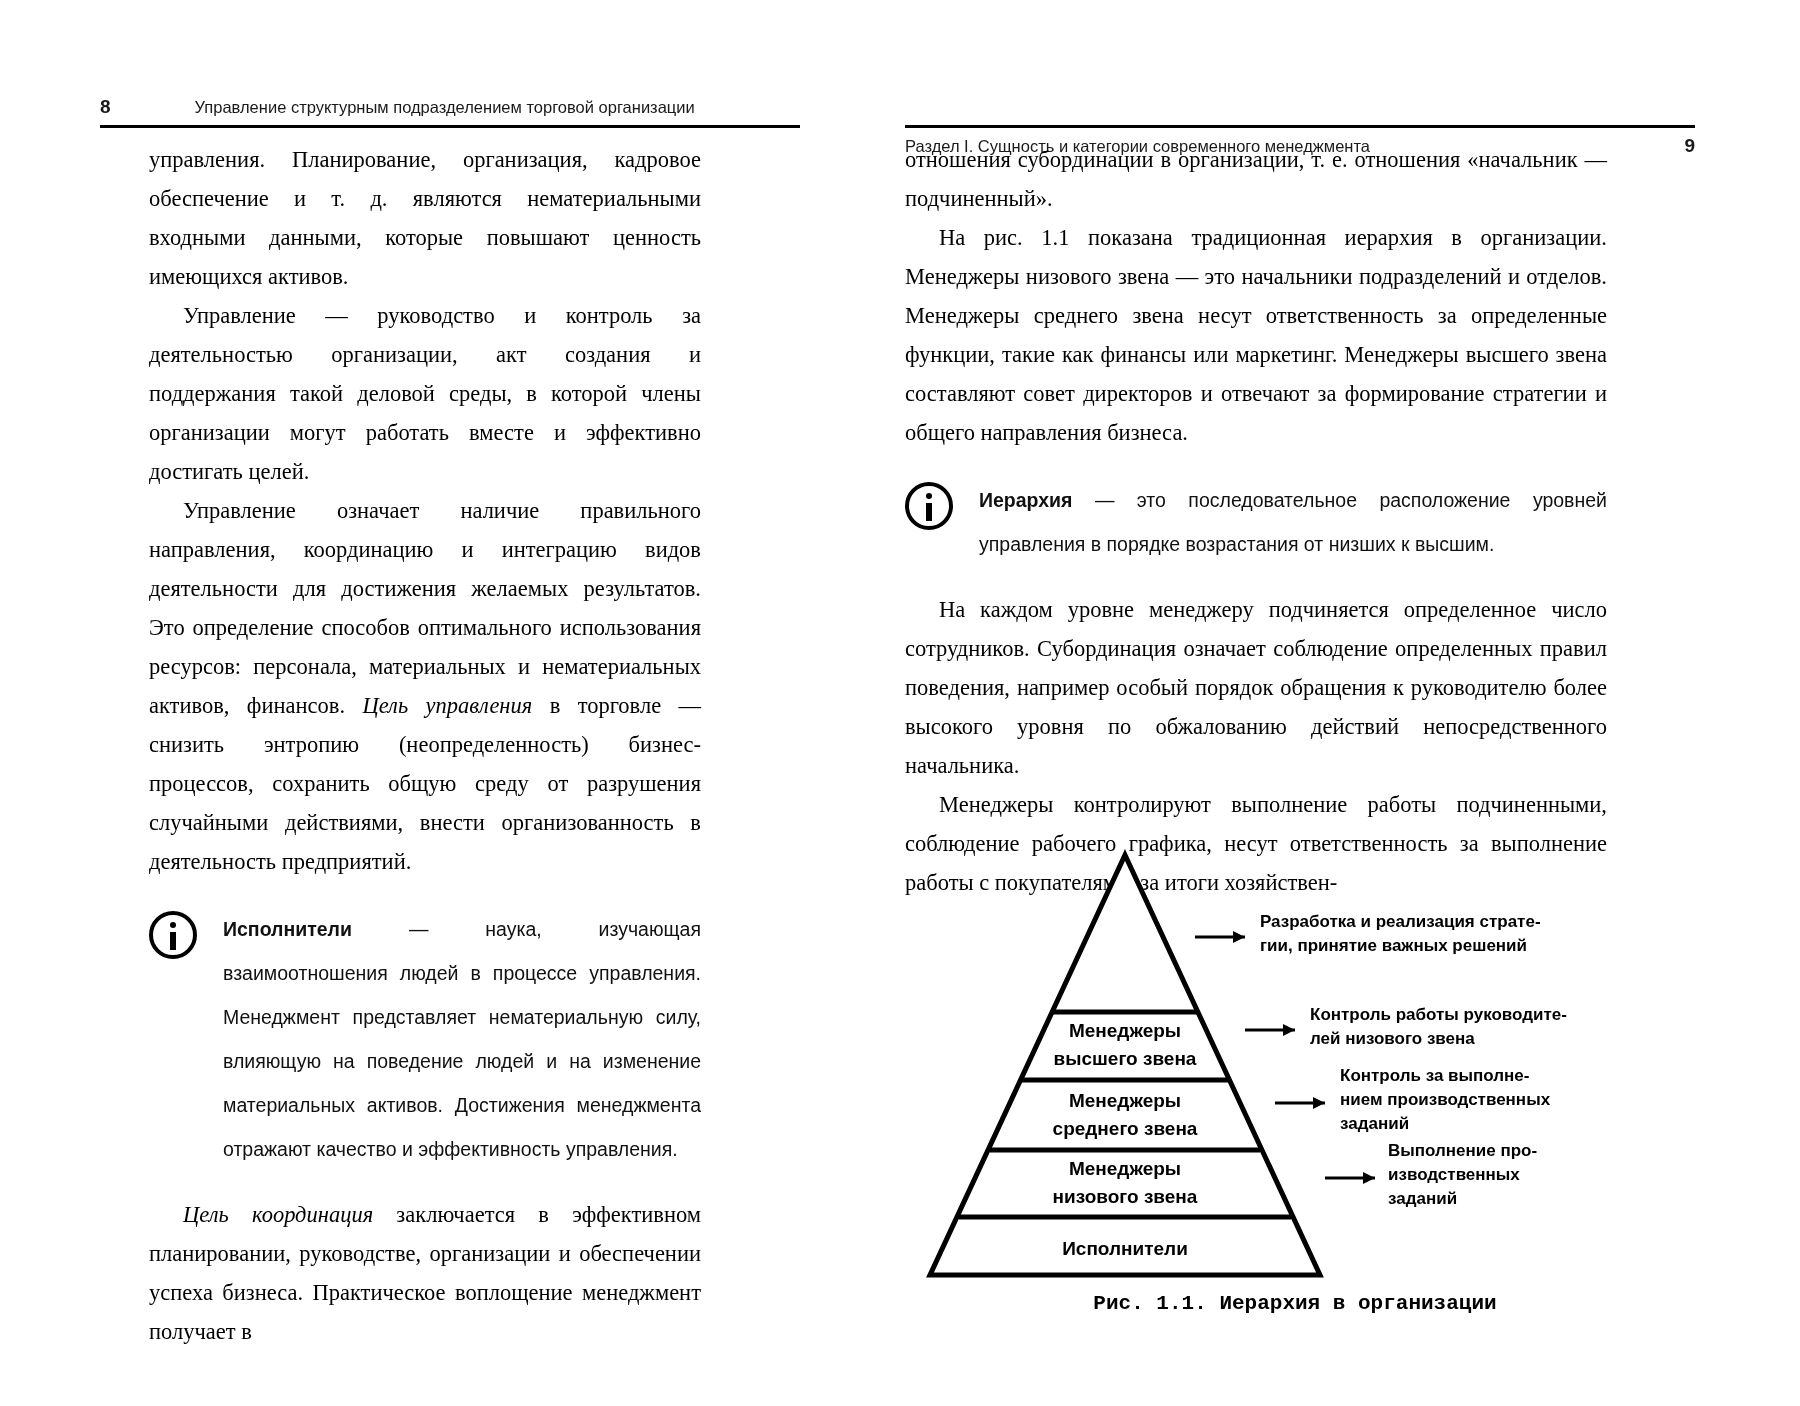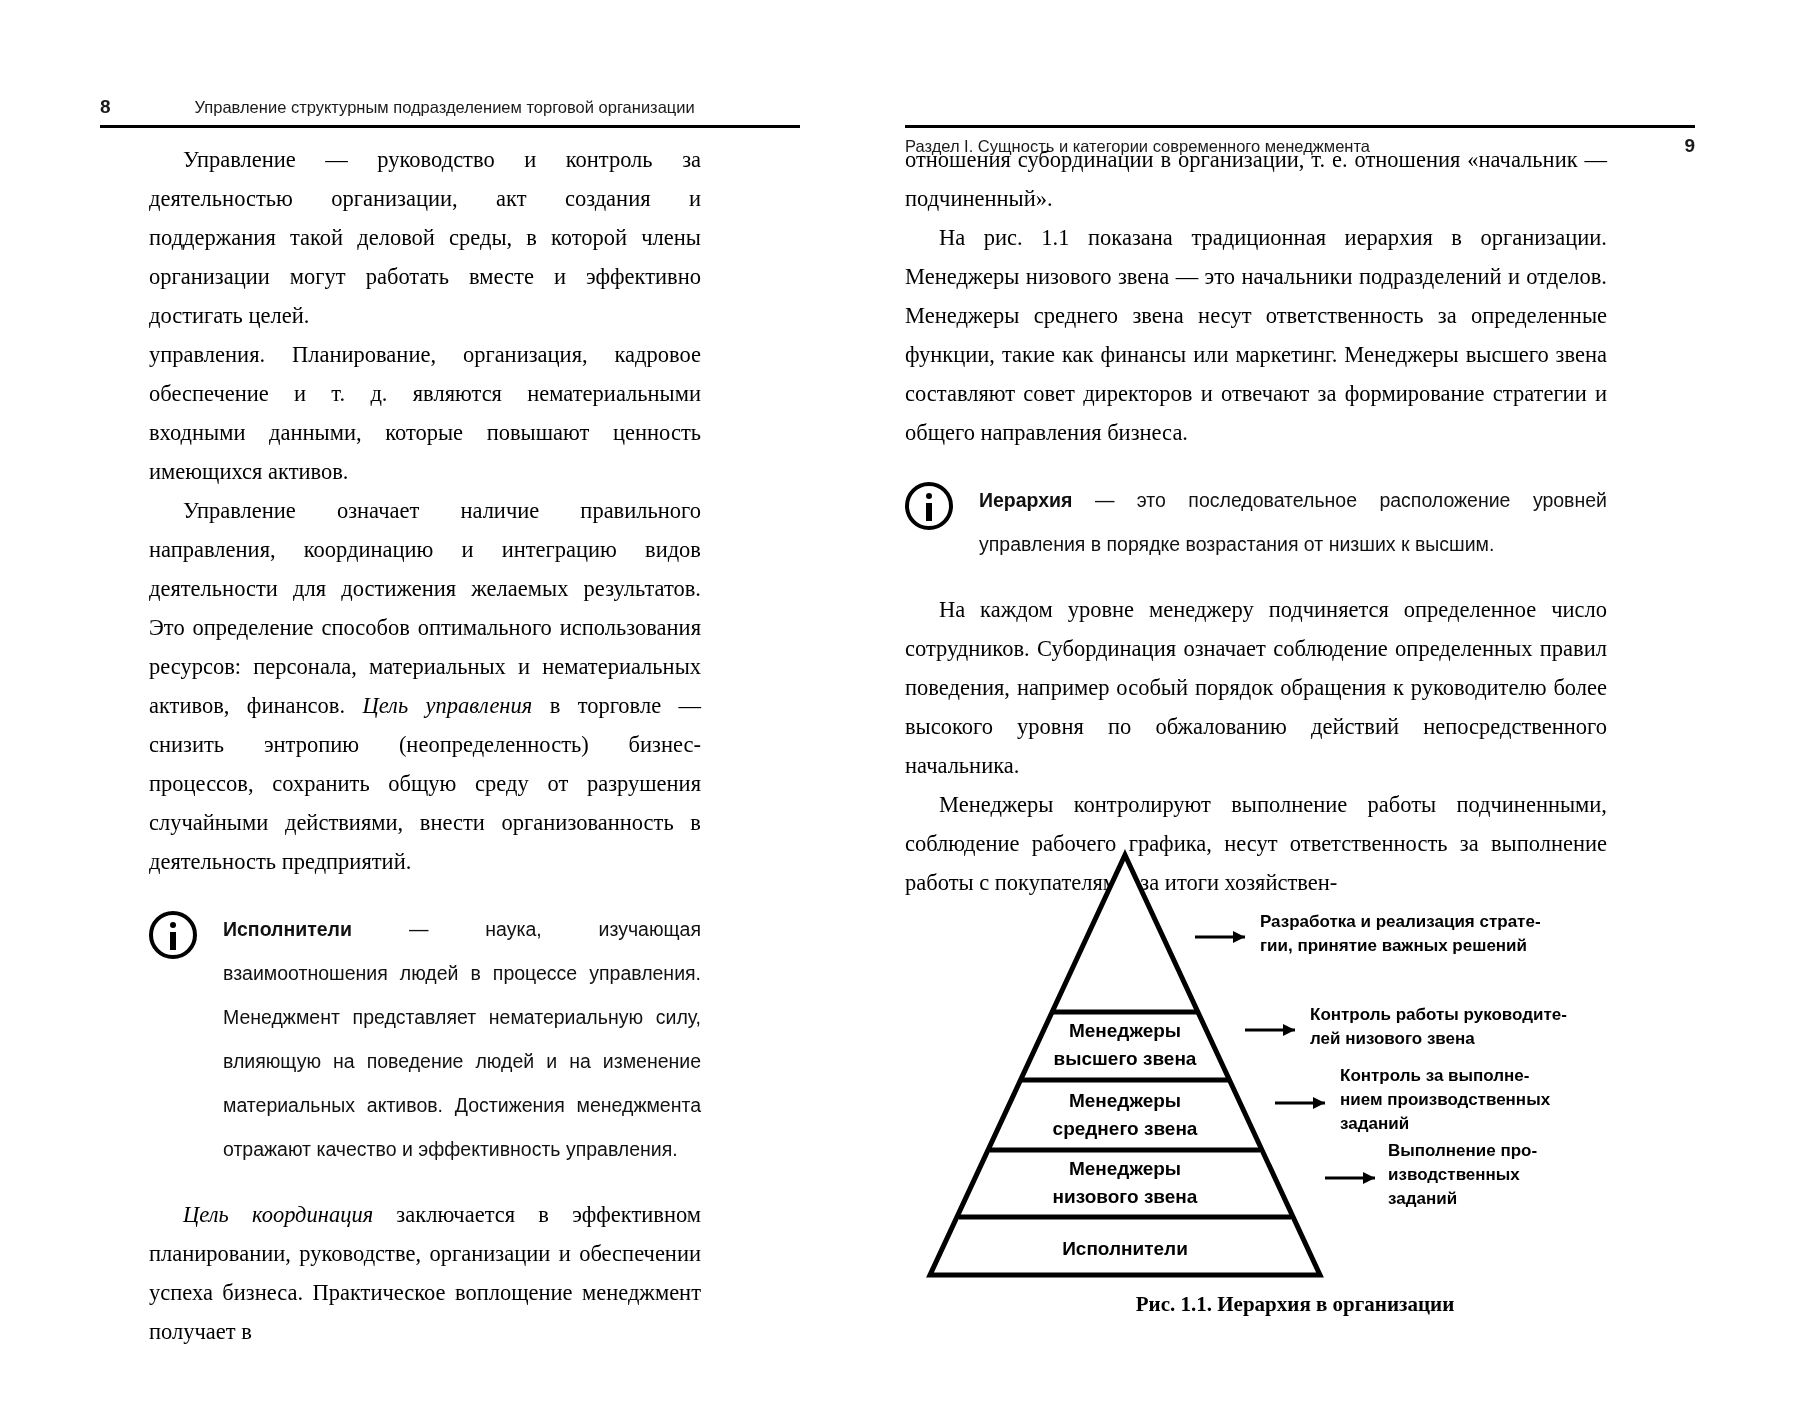--- a/index.html
+++ b/index.html
@@ -152,21 +152,21 @@
     width: 790px;
     height: 440px;
   }
   .figure svg { display: block; }
   .figcaption {
     position: absolute;
     left: 0;
     top: 1292px;
     width: 790px;
     text-align: center;
-    font-family: Liberation Serif, serif;
+    font-family: Liberation Mono, monospace;
     font-weight: bold;
     font-size: 21px;
   }
   .tier-label {
     font-family: "Liberation Sans", sans-serif;
     font-size: 19px;
     font-weight: bold;
     text-anchor: middle;
   }
   .ann-text {
@@ -184,23 +184,23 @@
     <div class="page-half">
 
       <div class="runhead left">
         <span class="folio">8</span>
         <span>Управление структурным подразделением торговой организации</span>
       </div>
       <div class="rule left"></div>
 
       <div class="col left">
 
+        <p class="body noindent">управления. Планирование, организация, кадровое обеспечение и т. д. являются нематериальными входными данными, которые повышают ценность имеющихся активов.</p>
+
         <p class="body indent">Управление — руководство и контроль за деятельностью организации, акт создания и поддержания такой деловой среды, в которой члены организации могут работать вместе и эффективно достигать целей.</p>
-
-        <p class="body noindent">управления. Планирование, организация, кадровое обеспечение и т. д. являются нематериальными входными данными, которые повышают ценность имеющихся активов.</p>
 
         <p class="body indent"><span>Управление означает наличие правильного направления, координацию и интеграцию видов деятельности для достижения желаемых результатов. Это определение способов оптимального использования ресурсов: персонала, материальных и нематериальных активов, финансов. </span><i class="it">Цель управления</i><span> в торговле — снизить энтропию (неопределенность) бизнес-процессов, сохранить общую среду от разрушения случайными действиями, внести организованность в деятельность предприятий.</span></p>
 
         <div class="callout">
           <div class="icon-wrap">
             <div class="info-icon"></div>
           </div>
           <div class="ctext">
             <b>Исполнители</b><span> — наука, изучающая взаимоотношения людей в процессе управления. Менеджмент представляет нематериальную силу, влияющую на поведение людей и на изменение материальных активов. Достижения менеджмента отражают качество и эффективность управления.</span>
           </div>

